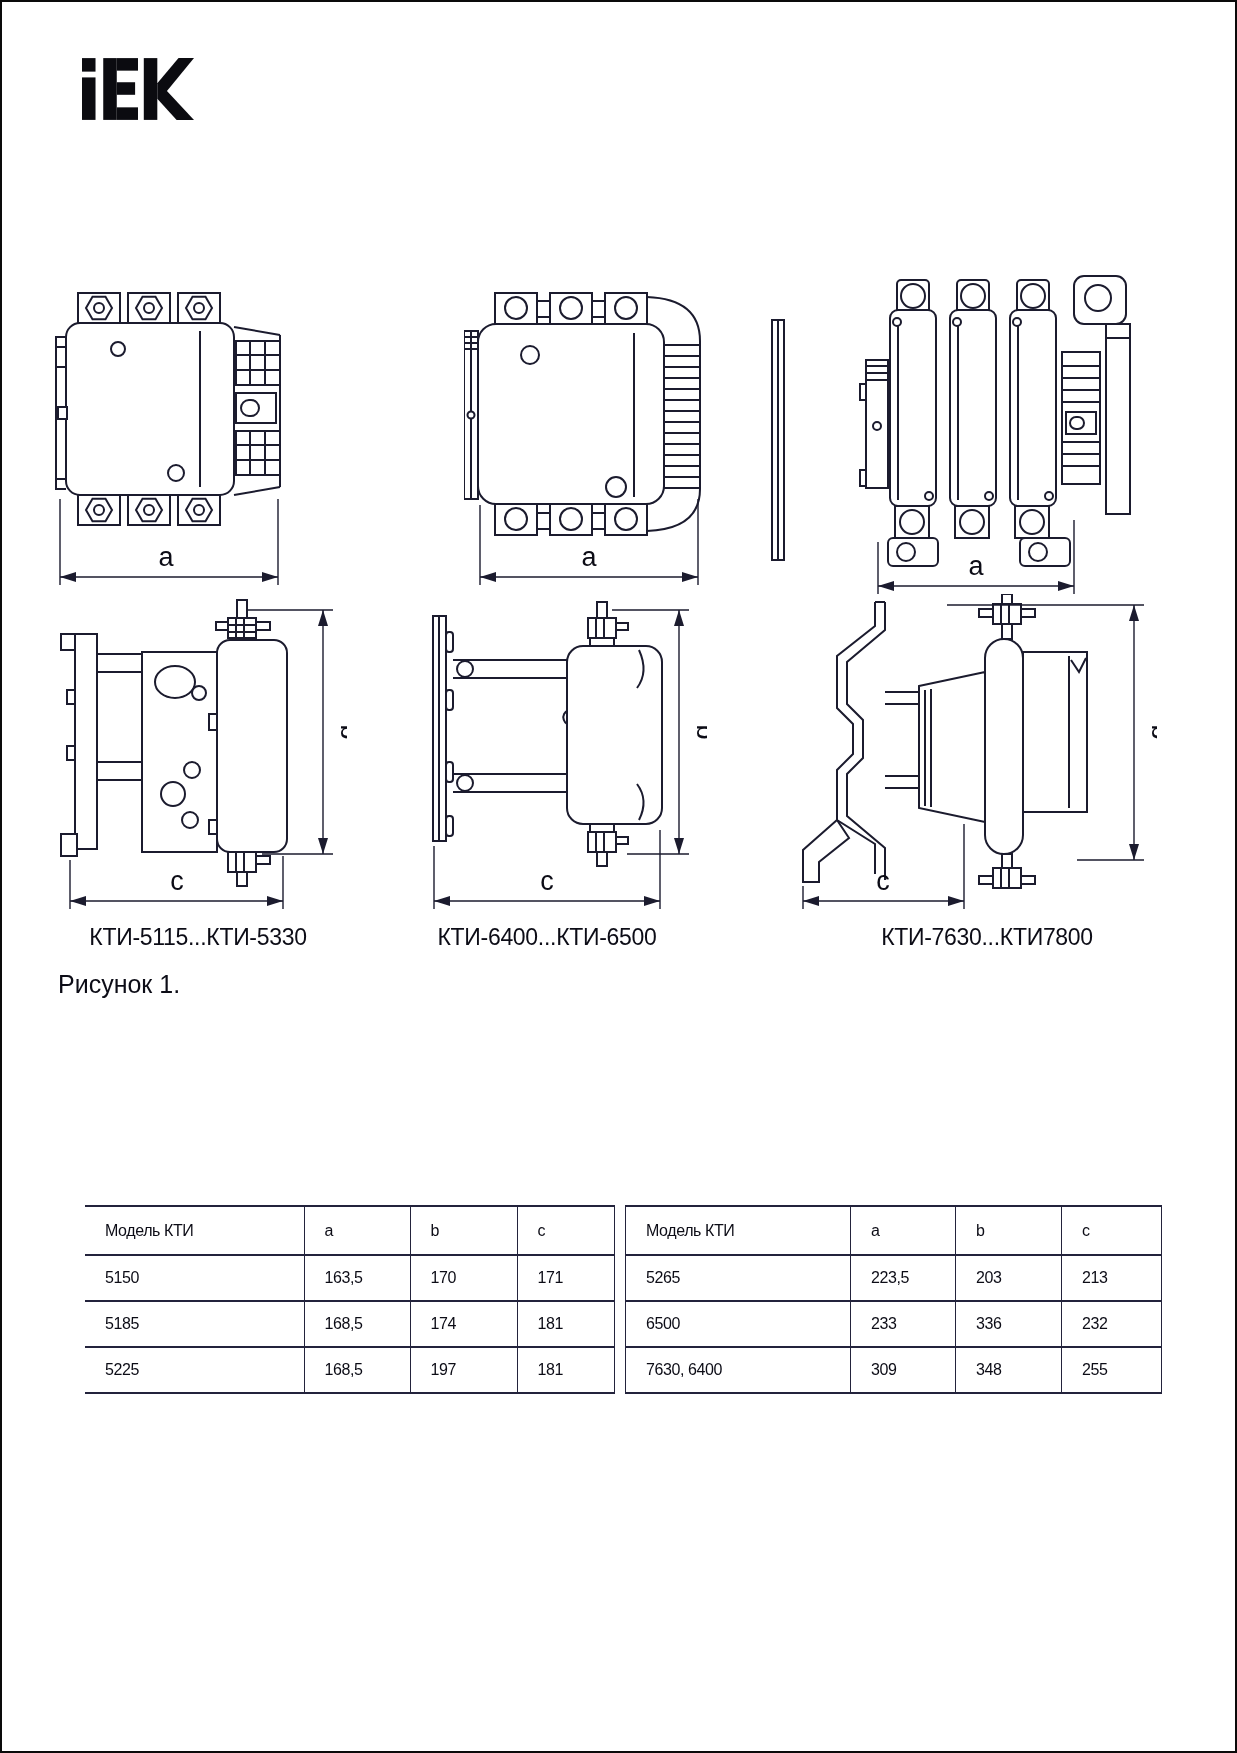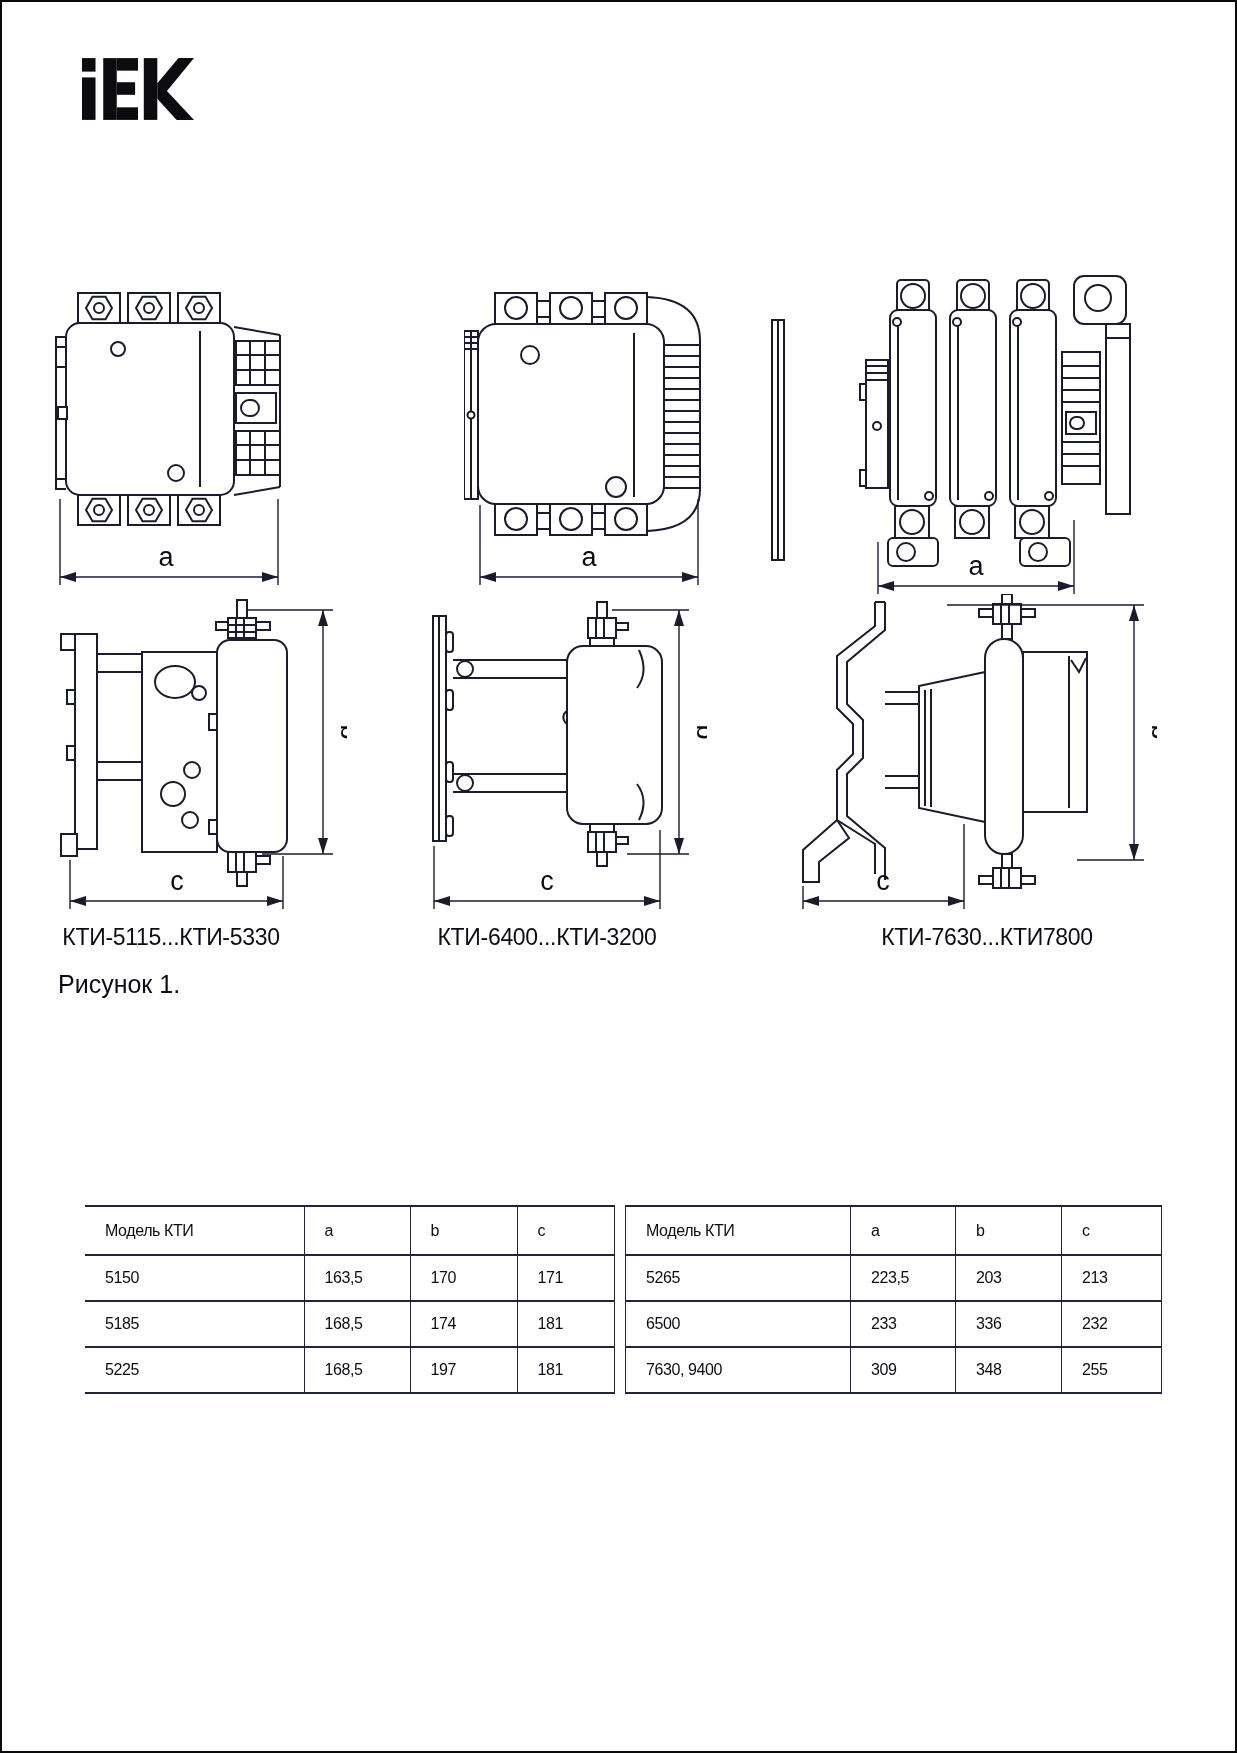--- a/index.html
+++ b/index.html
@@ -433,22 +433,22 @@
     <g>
       <line class="dim" x1="46" y1="292" x2="46" y2="315"></line>
       <line class="dim" x1="207" y1="230" x2="207" y2="315"></line>
       <line class="dim" x1="46" y1="307" x2="207" y2="307"></line>
       <polygon class="arr" points="46,307 62,302 62,312"></polygon>
       <polygon class="arr" points="207,307 191,302 191,312"></polygon>
       <text class="dimtxt" x="126" y="296" text-anchor="middle">c</text>
     </g>
   </svg>
 
-  <div class="abs caption" style="left:24px;top:922px;width:290px">КТИ-5115...КТИ-5330</div>
-  <div class="abs caption" style="left:400px;top:922px;width:290px">КТИ-6400...КТИ-3200</div>
+  <div class="abs caption" style="left:51px;top:922px;width:290px">КТИ-5115...КТИ-5330</div>
+  <div class="abs caption" style="left:400px;top:922px;width:290px">КТИ-6400...КТИ-6500</div>
   <div class="abs caption" style="left:830px;top:922px;width:310px">КТИ-7630...КТИ7800</div>
 
   <div class="abs figure-label" style="left:56px;top:968px">Рисунок 1.</div>
 
   <table class="dim-table abs" style="left:83px;top:1203px;width:529px">
     <colgroup>
         <col style="width:219px">
         <col style="width:106px">
         <col style="width:107px">
         <col style="width:97px">
@@ -501,21 +501,21 @@
       <td>203</td>
       <td class="last">213</td>
     </tr>
     <tr>
       <td>6500</td>
       <td>233</td>
       <td>336</td>
       <td class="last">232</td>
     </tr>
     <tr>
-      <td>7630, 9400</td>
+      <td>7630, 6400</td>
       <td>309</td>
       <td>348</td>
       <td class="last">255</td>
     </tr>
   </tbody>
     </table>
 
 </div>
 
 </body></html>

